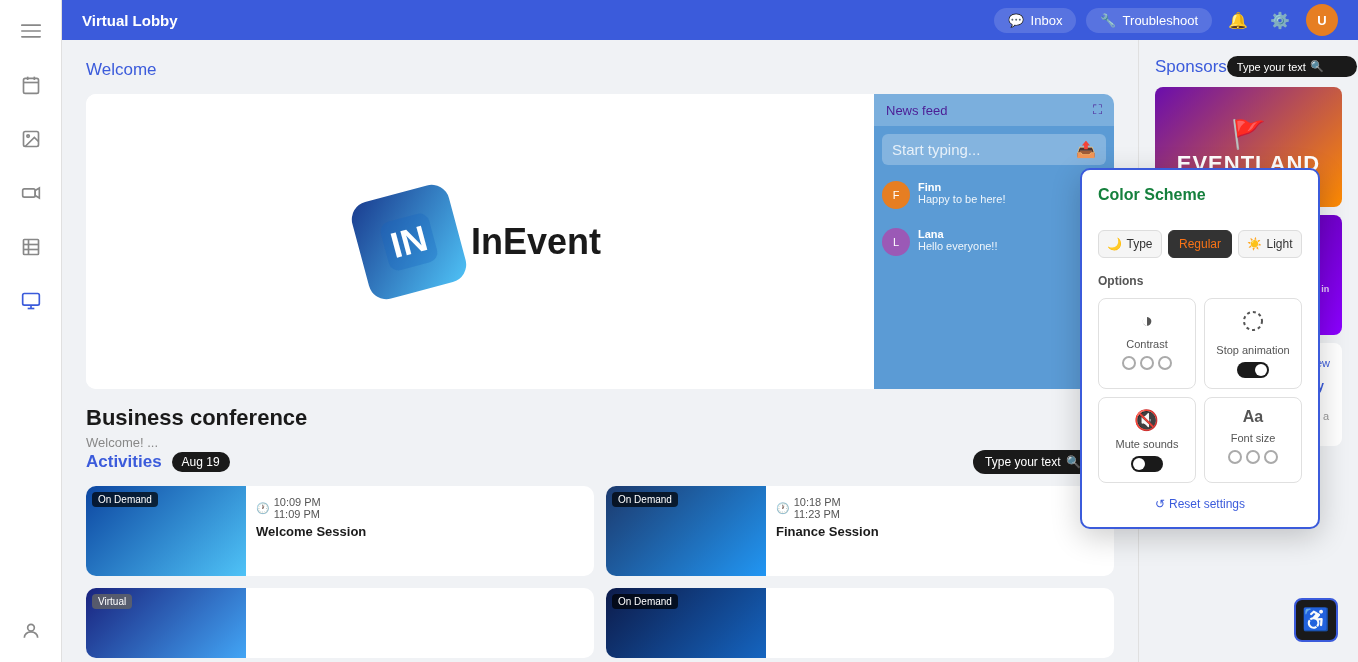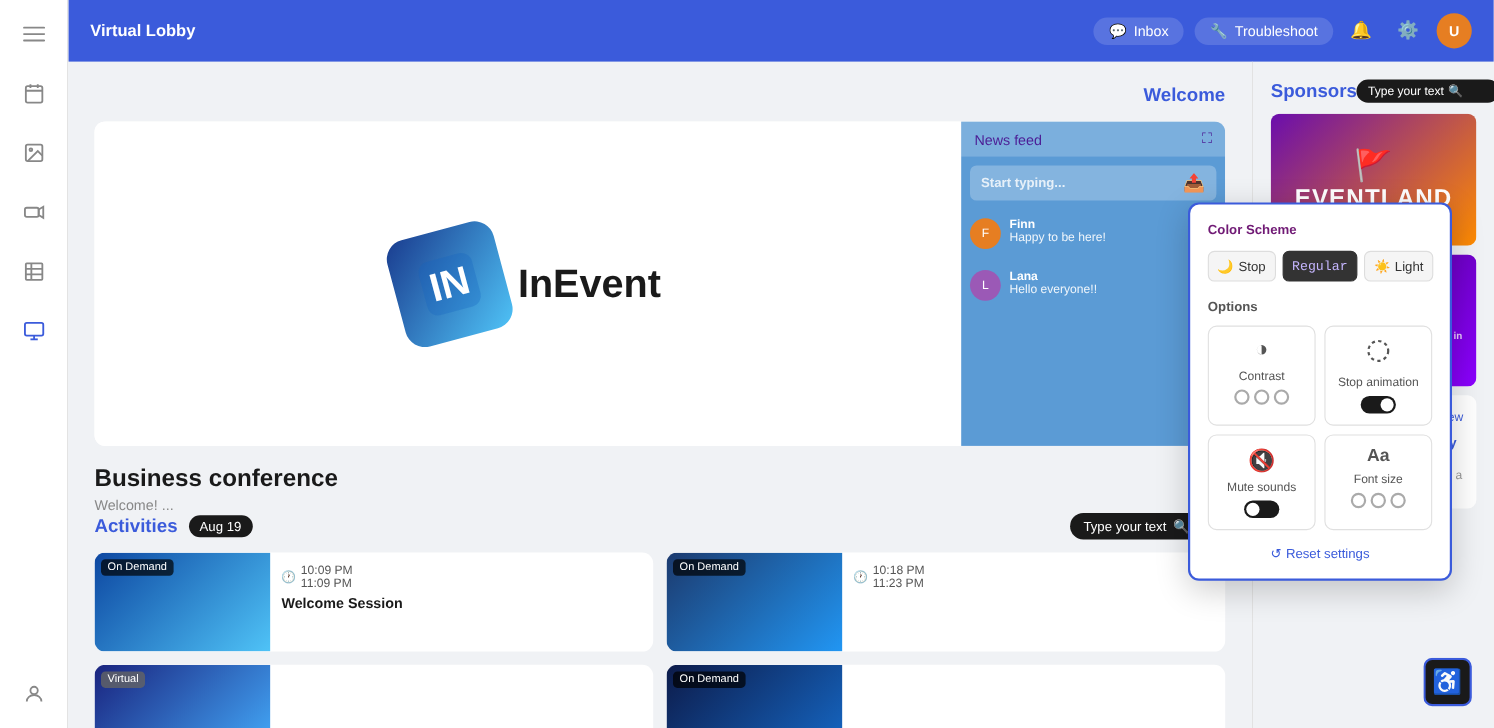--- a/index.html
+++ b/index.html
@@ -29,21 +29,21 @@
     .main-wrapper {
       display: flex;
       flex: 1;
       flex-direction: column;
       overflow: hidden;
     }
 
     
     .topbar {
       background: #3b5bdb;
-      height: 56px;
+      height: 40px;
       display: flex;
       align-items: center;
       padding: 0 20px;
       justify-content: space-between;
     }
     .topbar-left { display: flex; align-items: center; gap: 12px; }
     .topbar-title { color: #fff; font-weight: 600; font-size: 15px; }
     .topbar-right { display: flex; align-items: center; gap: 10px; }
     .topbar-btn {
       background: rgba(255,255,255,0.15);
@@ -79,24 +79,23 @@
     
     .left-panel {
       flex: 1;
       overflow-y: auto;
       padding: 20px 24px;
       background: #f0f2f5;
     }
 
     .section-title {
       font-size: 17px;
-      font-weight: 700;
+      font-weight: 400;
       color: #3b5bdb;
       margin-bottom: 14px;
-      text-align: right;
     }
 
     
     .welcome-area {
       background: #fff;
       border-radius: 10px;
       overflow: hidden;
       display: flex;
       height: 295px;
       margin-bottom: 16px;
@@ -134,21 +133,21 @@
       display: flex; justify-content: space-between; align-items: center;
       font-size: 13px; color: #4c1d95;
     }
     .news-feed-input-area {
       background: rgba(255,255,255,0.25);
       margin: 8px;
       border-radius: 6px;
       padding: 6px 10px;
       display: flex; justify-content: space-between; align-items: center;
     }
-    .news-feed-input-text { color: rgba(255,255,255,0.8); font-size: 12px; font-weight: bold; }
+    .news-feed-input-text { color: rgba(255,255,255,0.8); font-size: 15px; }
     .news-feed-messages { flex: 1; overflow-y: auto; padding: 8px; }
     .message-item { display: flex; gap: 8px; margin-bottom: 12px; }
     .message-avatar {
       width: 28px; height: 28px; border-radius: 50%;
       background: #e67e22;
       display: flex; align-items: center; justify-content: center;
       font-size: 11px; color: #fff; flex-shrink: 0;
     }
     .message-avatar.lana { background: #9b59b6; }
     .message-content { flex: 1; }
@@ -270,29 +269,29 @@
     }
     .modal-header {
       display: flex; justify-content: space-between; align-items: center;
       margin-bottom: 14px;
     }
     .modal-title { font-size: 15px; font-weight: 700; color: #1a1a1a; }
     .modal-close {
       background: none; border: none; font-size: 16px; cursor: pointer; color: #666;
       width: 20px; height: 20px; display: flex; align-items: center; justify-content: center;
     }
-    .color-scheme-label { font-size: 12px; font-weight: 600; color: #701a75; margin-bottom: 12px; }
+    .color-scheme-label { font-size: 16px; font-weight: 600; color: #15803d; margin-bottom: 26px; }
     .color-scheme-btns { display: flex; gap: 6px; margin-bottom: 16px; }
     .scheme-btn {
       flex: 1; padding: 6px 8px; border-radius: 6px; font-size: 12px; cursor: pointer;
       display: flex; align-items: center; justify-content: center; gap: 4px;
       border: 1px solid #ddd; background: #f5f5f5; color: #333;
     }
     .scheme-btn.active {
-      background: #333; color: #c4b5fd; border-color: #333; font-family: Liberation Mono, monospace;
+      background: #333; color: #f97316; border-color: #333;
     }
     .options-label { font-size: 12px; font-weight: 600; color: #555; margin-bottom: 10px; }
     .options-grid { display: grid; grid-template-columns: 1fr 1fr; gap: 8px; margin-bottom: 14px; }
     .option-box {
       border: 1px solid #e0e0e0; border-radius: 8px; padding: 10px;
       display: flex; flex-direction: column; align-items: center; gap: 6px;
     }
     .option-icon { font-size: 20px; color: #555; }
     .option-name { font-size: 11px; color: #555; text-align: left; font-weight: 500; }
     .radio-group { display: flex; gap: 4px; }
@@ -493,20 +492,21 @@
         <div class="activity-card">
           <div class="activity-thumb">
             <div class="activity-thumb-bg dark" style="background:linear-gradient(135deg,#1c3a6e,#2196f3);"></div>
             <span class="on-demand-badge">On Demand</span>
           </div>
           <div class="activity-info">
             <div class="activity-time">
               <span>🕐</span>
                 <span>10:18 PM<br>11:23 PM</span>
             </div>
+            <div class="activity-name">Finance Session</div>
           </div>
         </div>
 
         <div class="activity-card" style="height:70px;">
           <div class="activity-thumb" style="height:70px;">
             <div class="activity-thumb-bg" style="background:linear-gradient(135deg,#1a237e,#42a5f5); height:70px;"></div>
             <span class="finished-badge">Virtual</span>
           </div>
           <div class="activity-info"></div>
         </div>
@@ -566,21 +566,21 @@
         </div>
       </div>
     </div>
 
     <div class="accessibility-modal">
 
       <div class="color-scheme-label">Color Scheme</div>
       <div class="color-scheme-btns">
         <button class="scheme-btn">
           <span>🌙</span>
-          <span>Stop</span>
+          <span>Type</span>
         </button>
         <button class="scheme-btn active">
           <span>Regular</span>
         </button>
         <button class="scheme-btn">
           <span>☀️</span>
           <span>Light</span>
         </button>
       </div>
 

